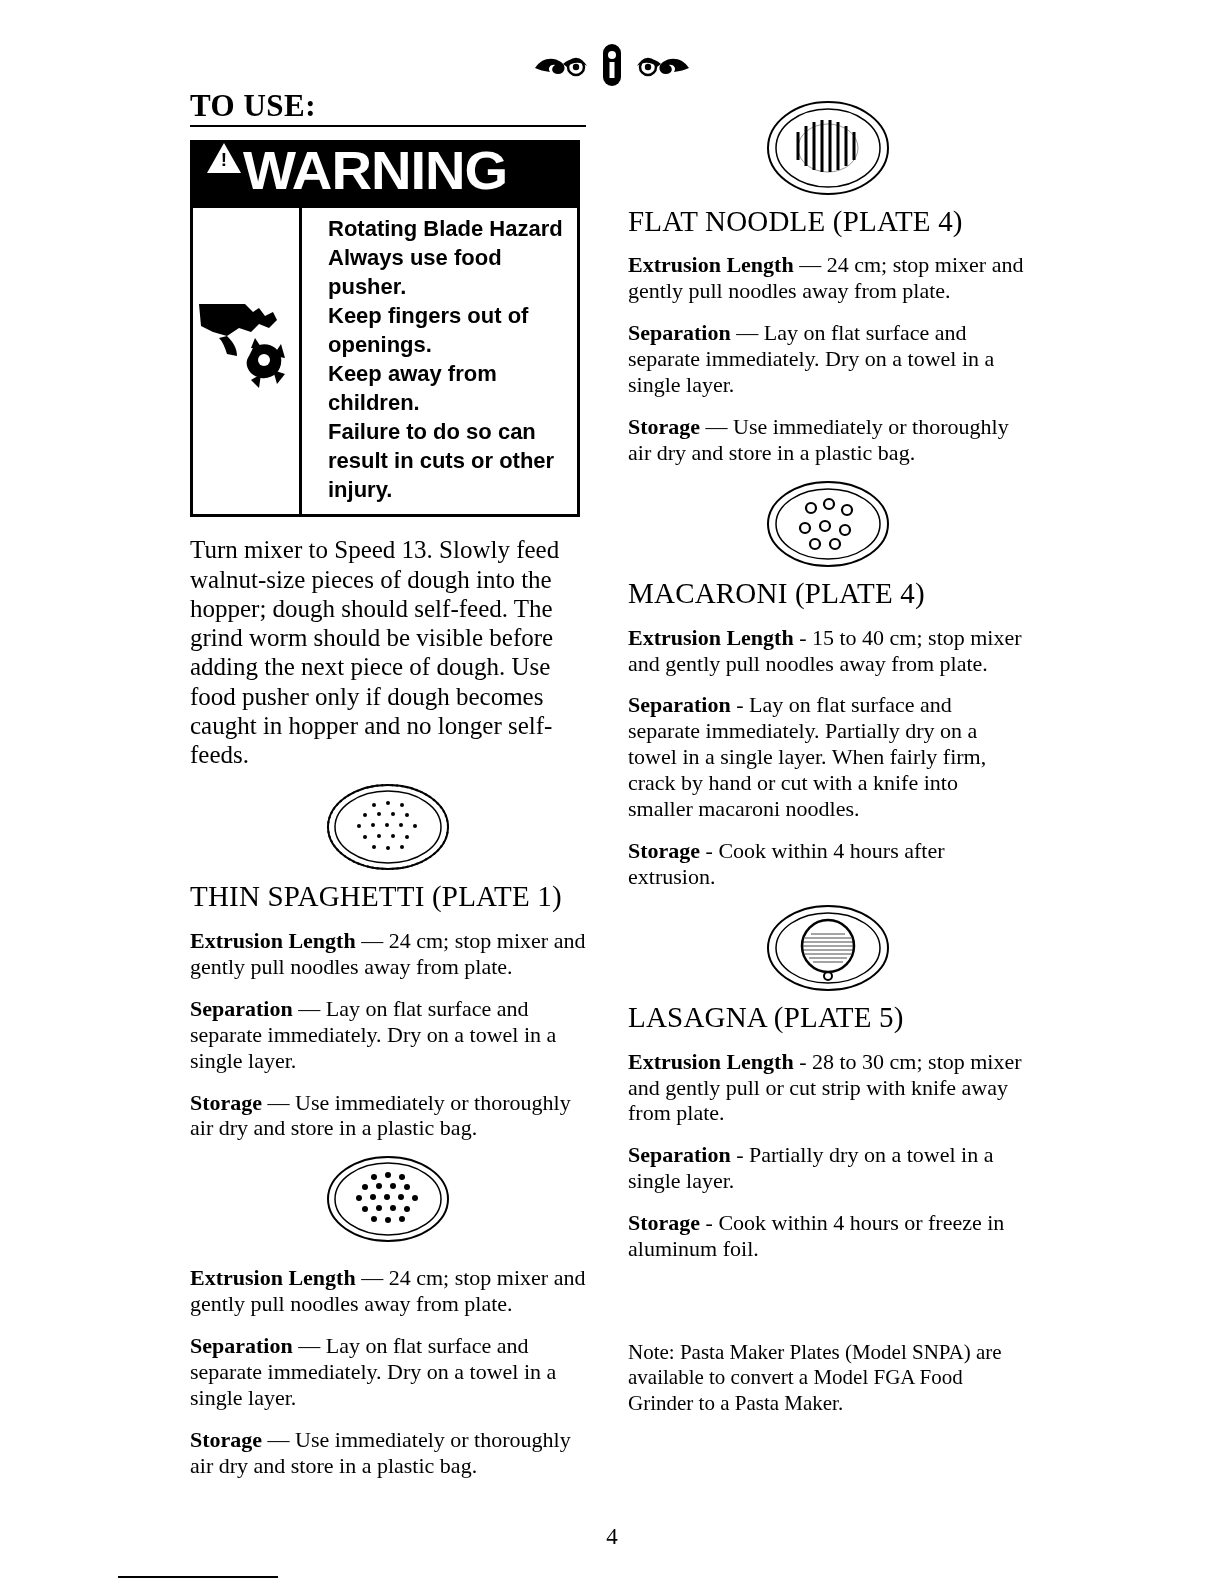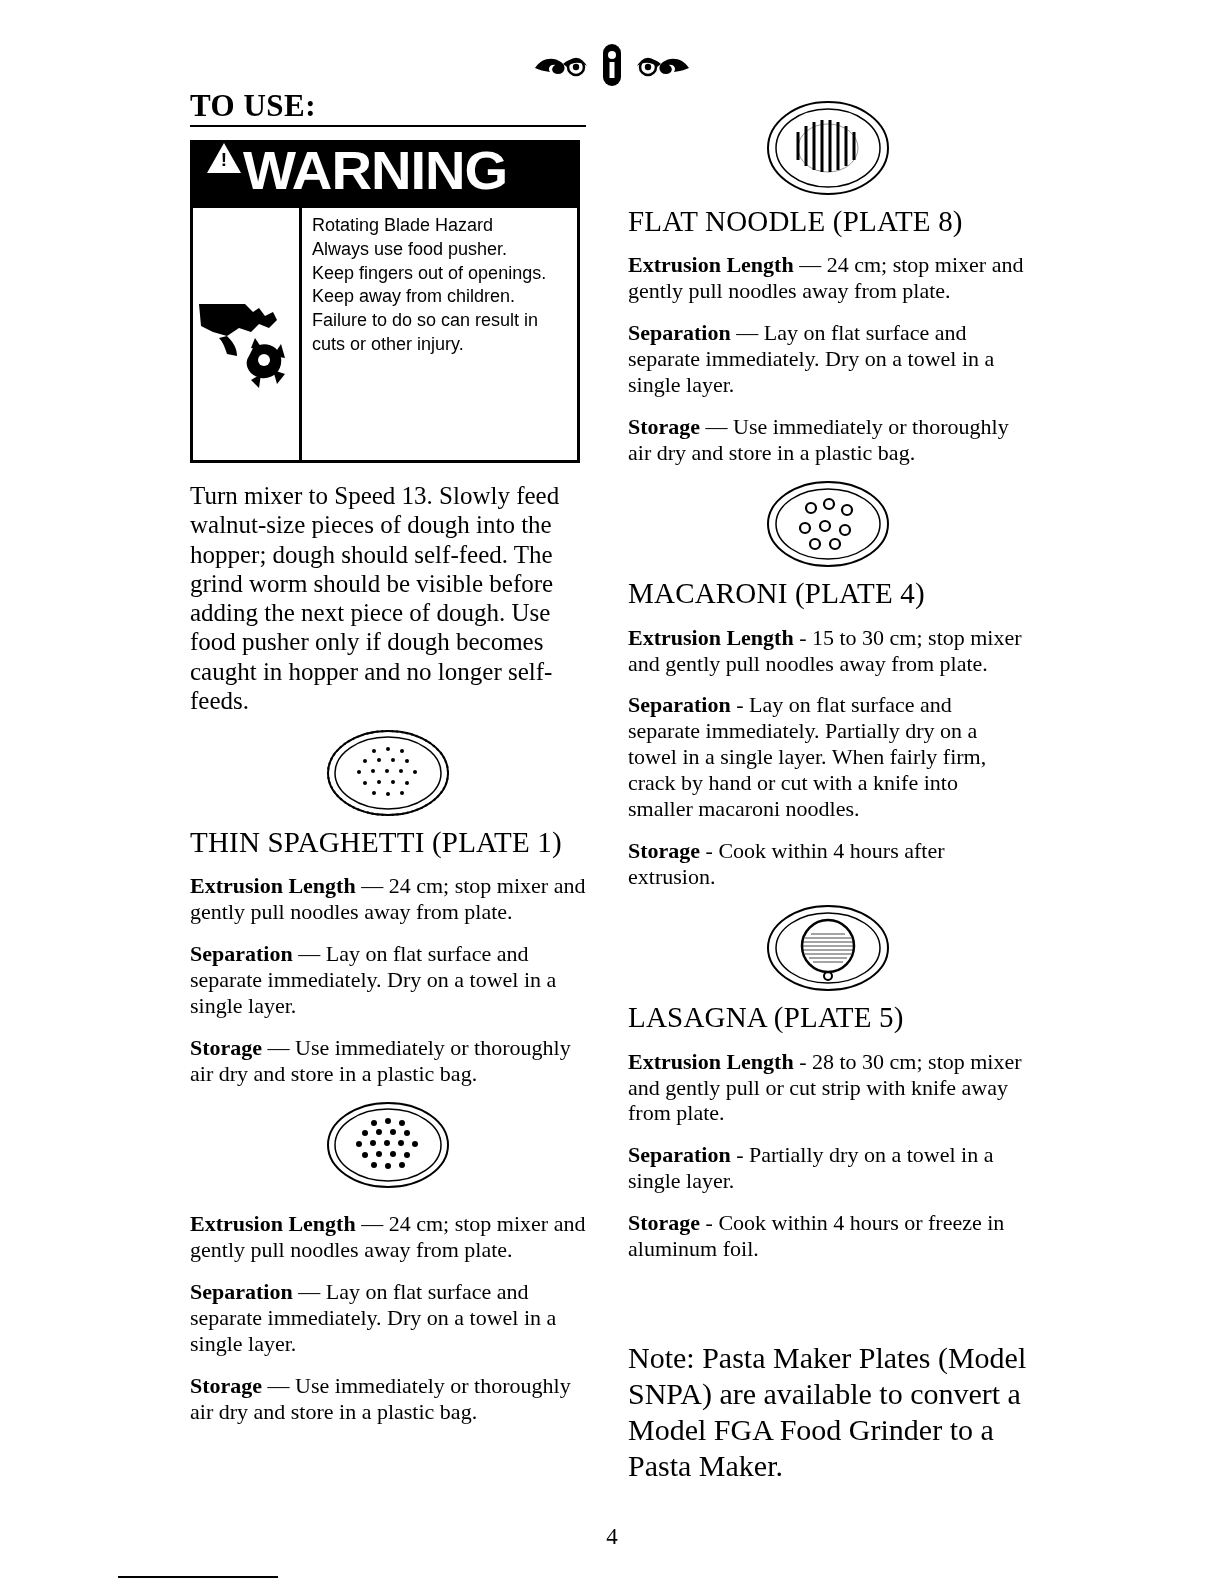--- a/index.html
+++ b/index.html
@@ -110,24 +110,24 @@
     display: flex;
     border-top: 3px solid #000;
   }
   .warning-pict {
     width: 106px;
     flex: 0 0 106px;
     border-right: 3px solid #000;
     position: relative;
   }
   .warning-text {
-    padding: 6px 8px 10px 10px;
+    padding: 6px 8px 10px 26px;
     font-family: "Liberation Sans", sans-serif;
-    font-weight: normal;
-    font-size: 18px;
+    font-weight: bold;
+    font-size: 22px;
     line-height: 1.32;
   }
 
   
   p.body {
     font-size: 25px;
     line-height: 1.17;
     margin: 0 0 10px 0;
     text-align: left;
   }
@@ -148,21 +148,21 @@
 
   
   .plate-img {
     text-align: center;
     margin: 12px 0 4px 0;
   }
   .plate-img.tight { margin-top: 8px; }
 
   
   .note {
-    font-size: 30px;
+    font-size: 21px;
     line-height: 1.2;
     margin-top: 78px;
   }
 
   
   .page-number {
     position: absolute;
     bottom: 34px;
     left: 0;
     width: 100%;
@@ -315,21 +315,21 @@
           <line x1="49" y1="24" x2="49" y2="72"></line>
           <line x1="57" y1="22" x2="57" y2="74"></line>
           <line x1="65" y1="22" x2="65" y2="74"></line>
           <line x1="73" y1="24" x2="73" y2="72"></line>
           <line x1="81" y1="28" x2="81" y2="68"></line>
           <line x1="89" y1="34" x2="89" y2="62"></line>
         </g>
         <ellipse cx="63" cy="50" rx="30" ry="24" fill="none" stroke="#000" stroke-width="1" opacity=".4"></ellipse>
       </svg>
     </div>
-    <div class="plate-title">FLAT NOODLE (PLATE 8)</div>
+    <div class="plate-title">FLAT NOODLE (PLATE 4)</div>
     <p class="spec"><b>Extrusion Length</b><span> — 24 cm; stop mixer and gently pull noodles away from plate.</span></p>
     <p class="spec"><b>Separation</b><span> — Lay on flat surface and separate immediately.  Dry on a towel in a single layer.</span></p>
     <p class="spec"><b>Storage</b><span> — Use immediately or thoroughly air dry and store in a plastic bag.</span></p>
 
     <div class="plate-img">
       <svg width="126" height="92" viewBox="0 0 126 92">
         <ellipse cx="63" cy="46" rx="60" ry="42" fill="none" stroke="#000" stroke-width="2"></ellipse>
         <ellipse cx="63" cy="46" rx="52" ry="35" fill="none" stroke="#000" stroke-width="1.5"></ellipse>
         <g fill="none" stroke="#000" stroke-width="2.2">
           <circle cx="46" cy="30" r="5"></circle>
@@ -337,21 +337,21 @@
           <circle cx="82" cy="32" r="5"></circle>
           <circle cx="40" cy="50" r="5"></circle>
           <circle cx="60" cy="48" r="5"></circle>
           <circle cx="80" cy="52" r="5"></circle>
           <circle cx="50" cy="66" r="5"></circle>
           <circle cx="70" cy="66" r="5"></circle>
         </g>
       </svg>
     </div>
     <div class="plate-title">MACARONI (PLATE 4)</div>
-    <p class="spec"><b>Extrusion Length</b><span> - 15 to 30 cm; stop mixer and gently pull noodles away from plate.</span></p>
+    <p class="spec"><b>Extrusion Length</b><span> - 15 to 40 cm; stop mixer and gently pull noodles away from plate.</span></p>
     <p class="spec"><b>Separation</b><span> - Lay on flat surface and separate immediately.  Partially dry on a towel in a single layer.  When fairly firm, crack by hand or cut with a knife into smaller macaroni noodles.</span></p>
     <p class="spec"><b>Storage</b><span> - Cook within 4 hours after extrusion.</span></p>
 
     <div class="plate-img">
       <svg width="126" height="92" viewBox="0 0 126 92">
         <ellipse cx="63" cy="46" rx="60" ry="42" fill="none" stroke="#000" stroke-width="2"></ellipse>
         <ellipse cx="63" cy="46" rx="52" ry="35" fill="none" stroke="#000" stroke-width="1.5"></ellipse>
         <circle cx="63" cy="44" r="26" fill="none" stroke="#000" stroke-width="2.5"></circle>
         <g stroke="#000" stroke-width="0.9" opacity=".8">
           <line x1="40" y1="36" x2="86" y2="36"></line>

